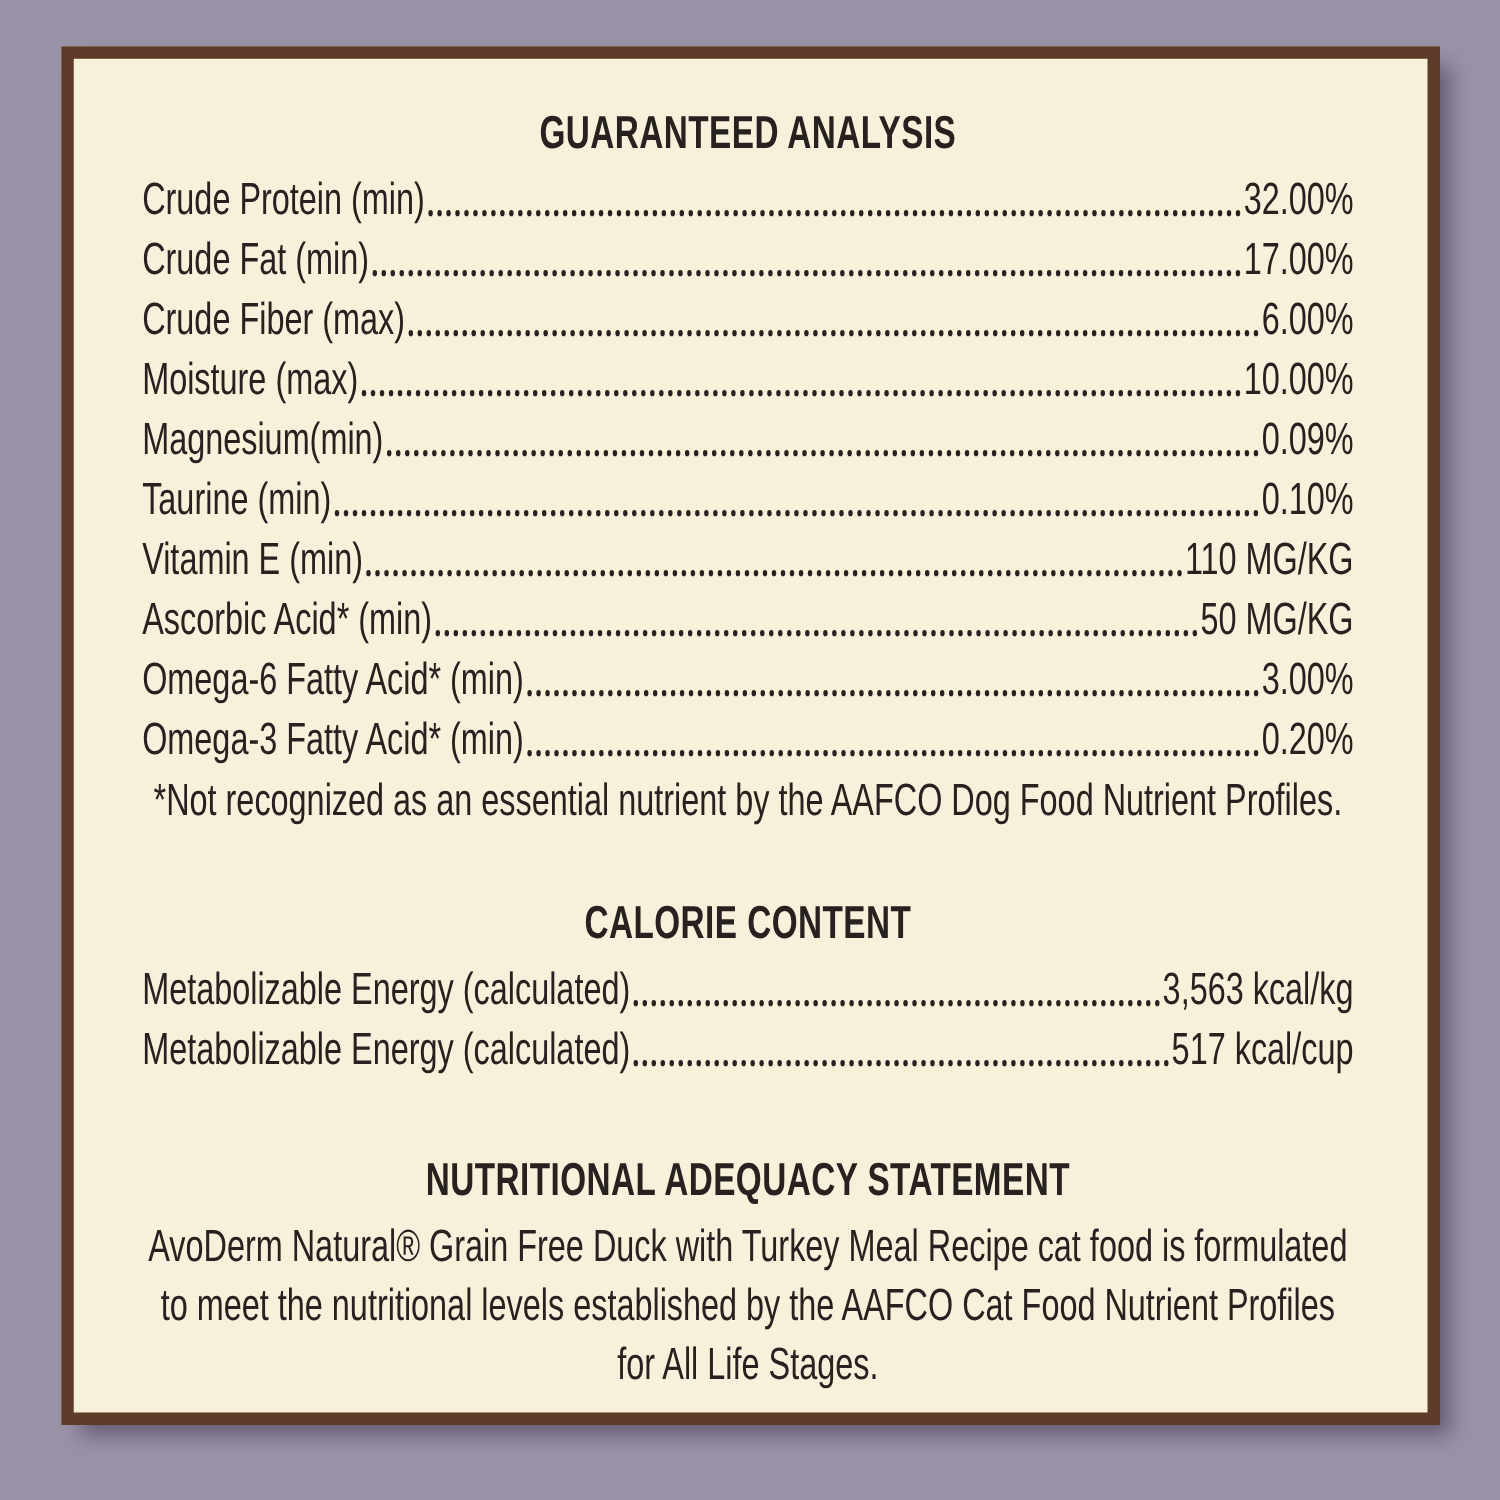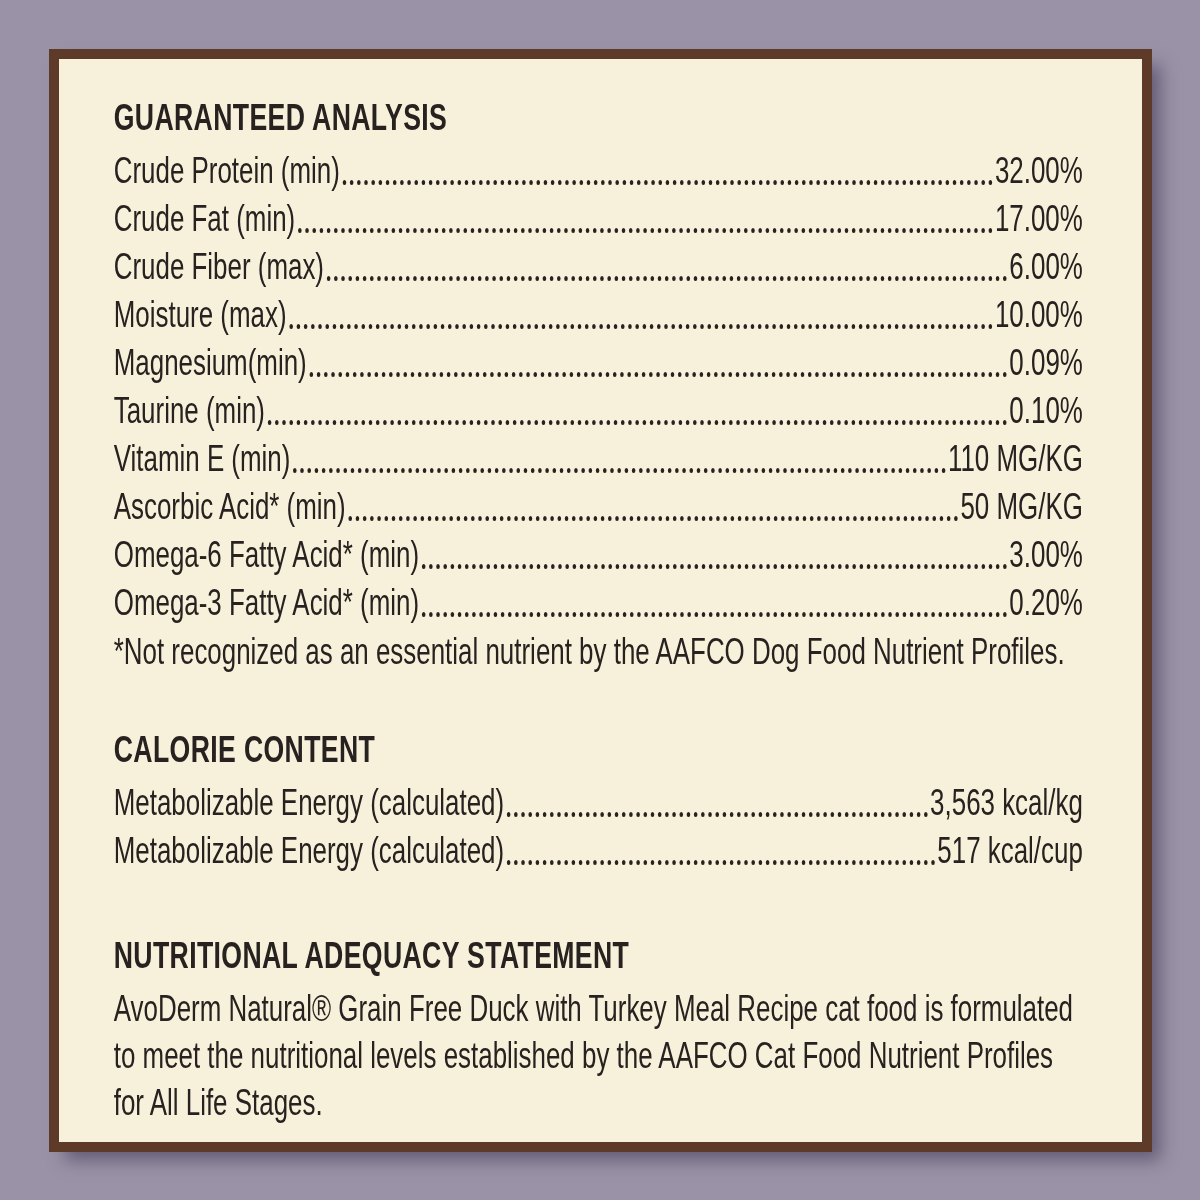--- a/index.html
+++ b/index.html
@@ -11,26 +11,27 @@
   * { box-sizing: border-box; }
   html, body {
     margin: 0; padding: 0;
     width: 1200px; height: 1200px;
     background: var(--bg);
     font-family: "Liberation Sans", sans-serif;
     color: var(--ink);
   }
   .panel {
     position: absolute;
-    left: 49px; top: 49px;
+    left: 49px; top: 37px;
     width: 1103px; height: 1103px;
     background: var(--panel-bg);
     border: 10px solid var(--border);
     box-shadow: 12px 12px 16px -4px rgba(54,46,74,0.55);
     overflow: hidden;
+    text-align: center;
   }
   
   .condense {
     width: 1502px;
     transform: scaleX(0.72);
     transform-origin: top left;
     padding: 36px 80px 0 76px;
   }
   h2 {
     margin: 0 0 6px 0;

